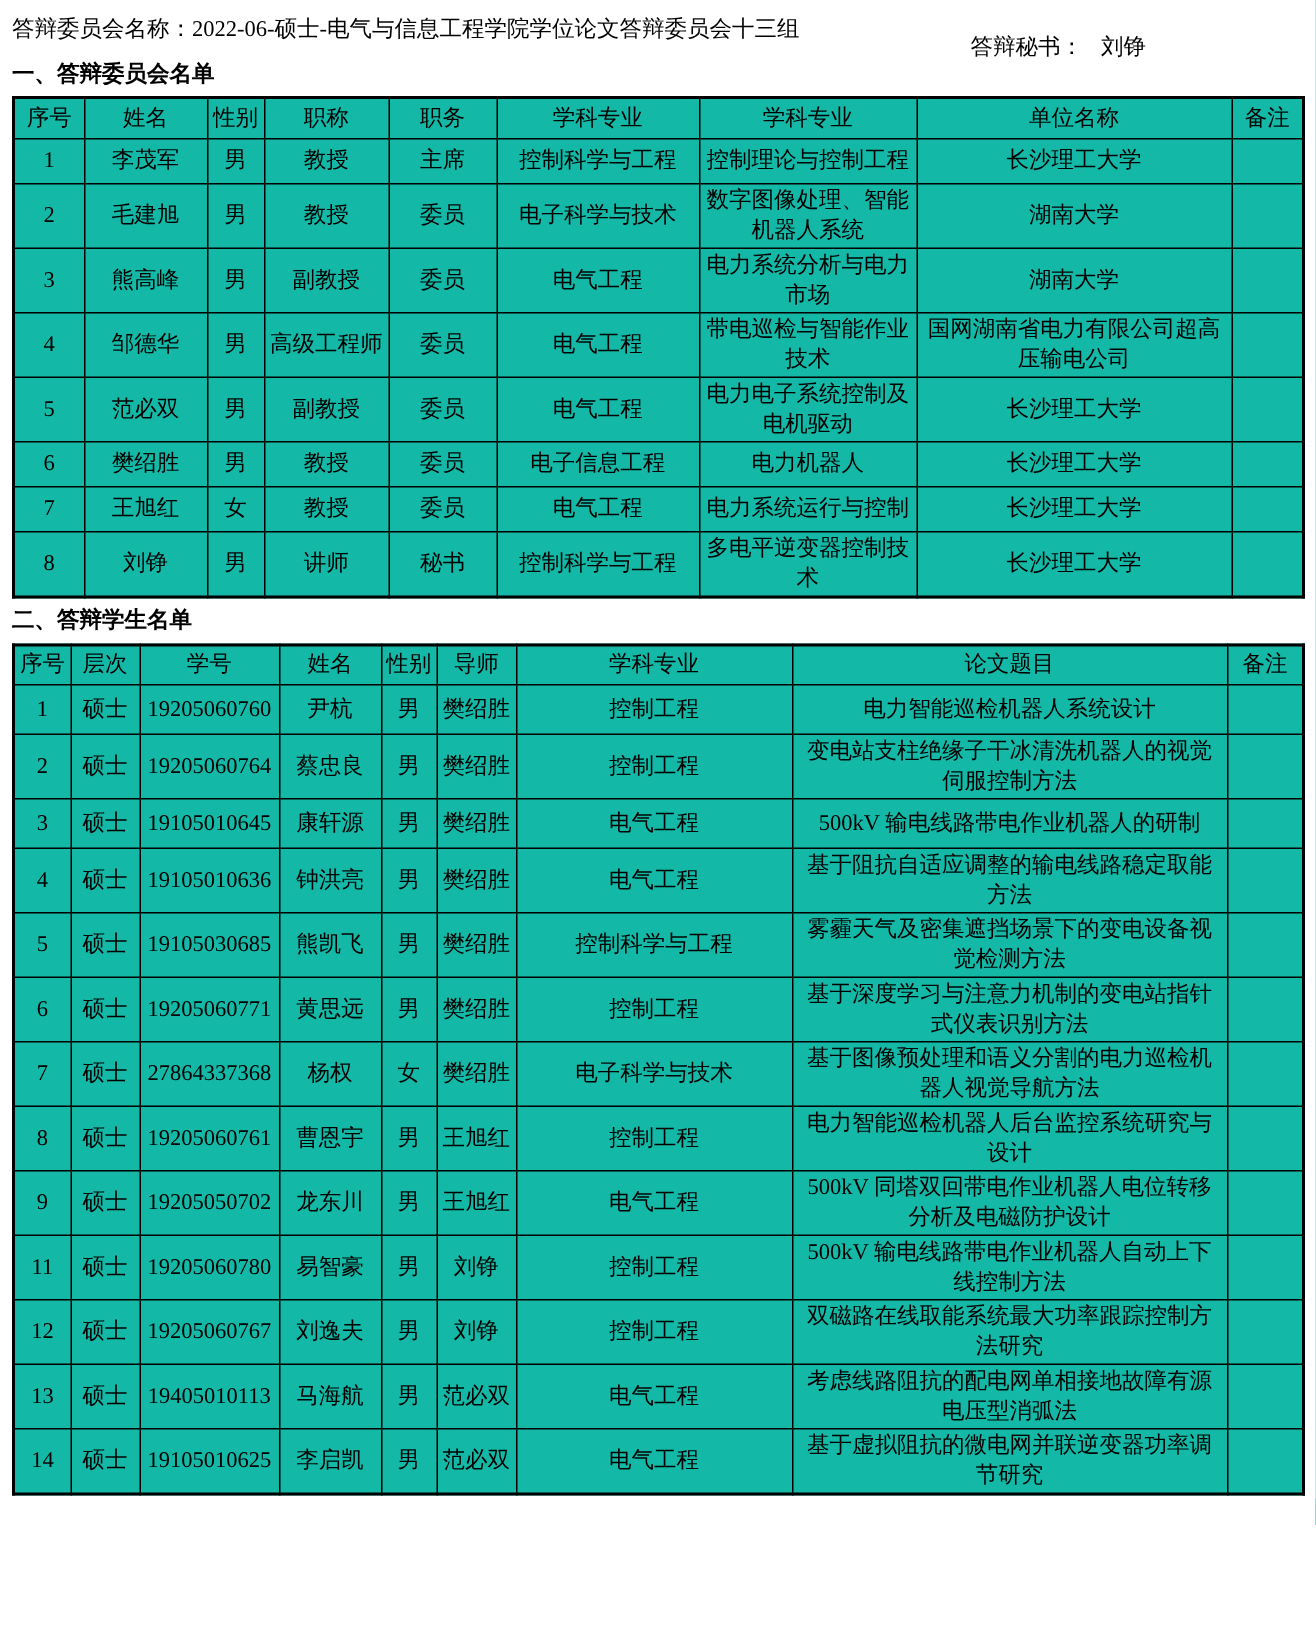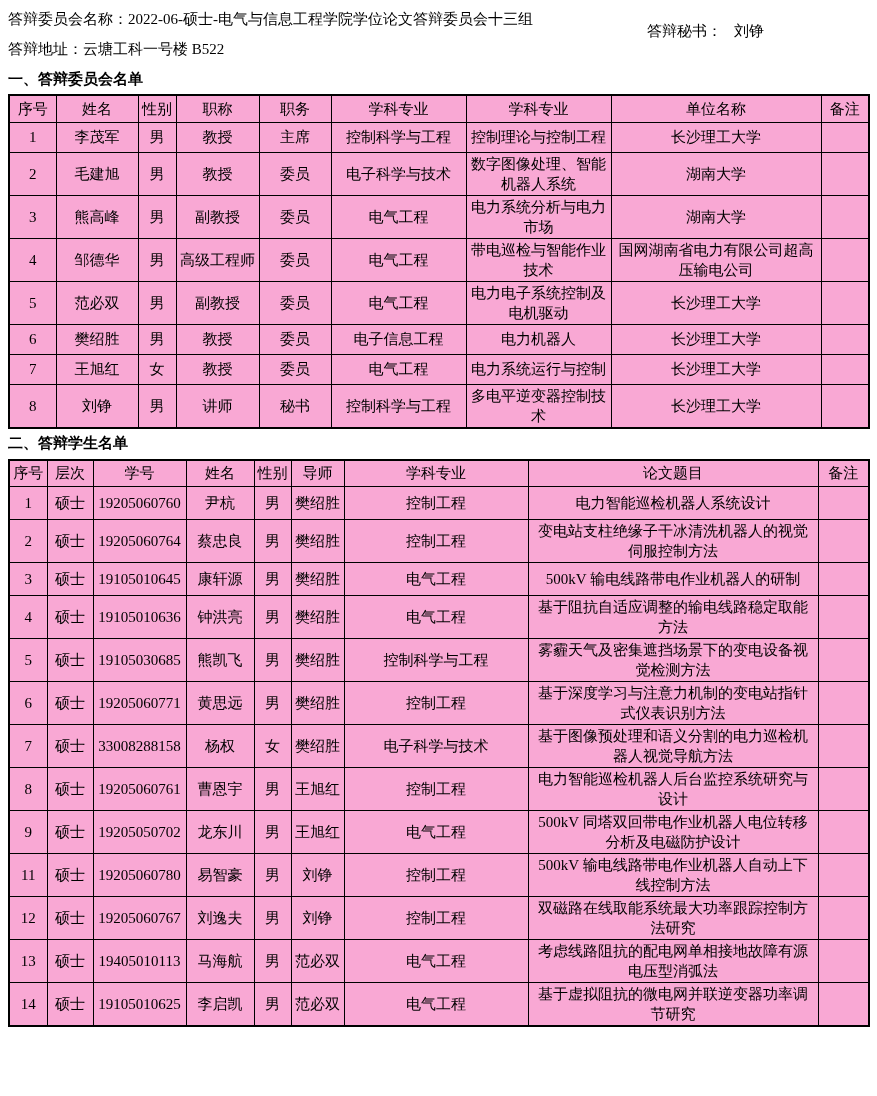--- a/index.html
+++ b/index.html
@@ -33,21 +33,21 @@
     align-items: center;
     margin-top: 2px;
     margin-bottom: 2px;
     text-align: center;
   }
   table {
     border-collapse: collapse;
     table-layout: fixed;
     width: 860px;
     border: 2px solid #000;
-    background: #f9a8d4;
+    background: #14b8a6;
   }
   th, td {
     border: 1px solid #000;
     text-align: center;
     vertical-align: middle;
     padding: 1px 3px;
     line-height: 20px;
     font-weight: normal;
     word-break: break-all;
     overflow: hidden;
@@ -65,25 +65,20 @@
   <div class="hdr-line">
     <div class="hdr-left">
       <span>答辩委员会名称：</span><span>2022-06-硕士-电气与信息工程学院学位论文答辩委员会十三组</span>
     </div>
     <div class="hdr-right">
       <span>答辩秘书：</span><span class="val">刘铮</span>
     </div>
   </div>
 
 
-  <div class="hdr-line">
-    <div class="hdr-left">
-      <span>答辩地址：</span><span>云塘工科一号楼 B522</span>
-    </div>
-  </div>
 
   <div class="section-title">一、答辩委员会名单</div>
 
   <table id="committee-table">
     <colgroup>
         <col style="width: 47px;">
         <col style="width: 82px;">
         <col style="width: 38px;">
         <col style="width: 83px;">
         <col style="width: 72px;">
@@ -287,21 +282,21 @@
           <td>黄思远</td>
           <td>男</td>
           <td>樊绍胜</td>
           <td>控制工程</td>
           <td>基于深度学习与注意力机制的变电站指针式仪表识别方法</td>
           <td></td>
         </tr>
         <tr>
           <td>7</td>
           <td>硕士</td>
-          <td>33008288158</td>
+          <td>27864337368</td>
           <td>杨权</td>
           <td>女</td>
           <td>樊绍胜</td>
           <td>电子科学与技术</td>
           <td>基于图像预处理和语义分割的电力巡检机器人视觉导航方法</td>
           <td></td>
         </tr>
         <tr>
           <td>8</td>
           <td>硕士</td>

